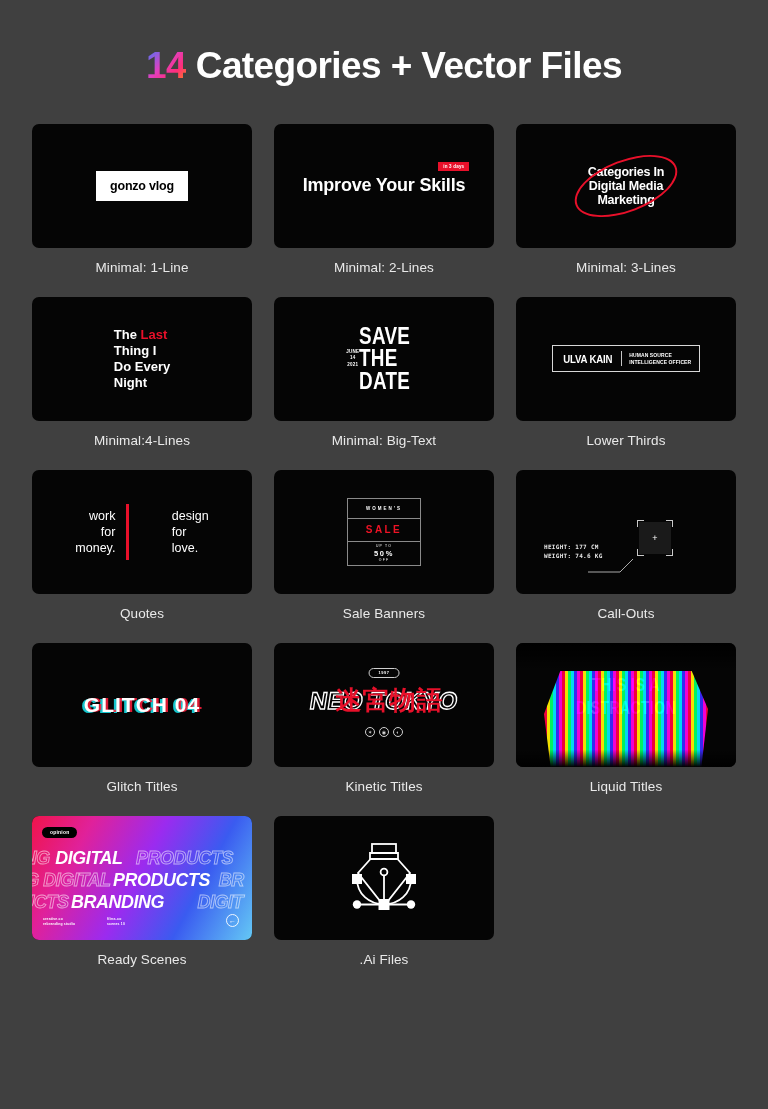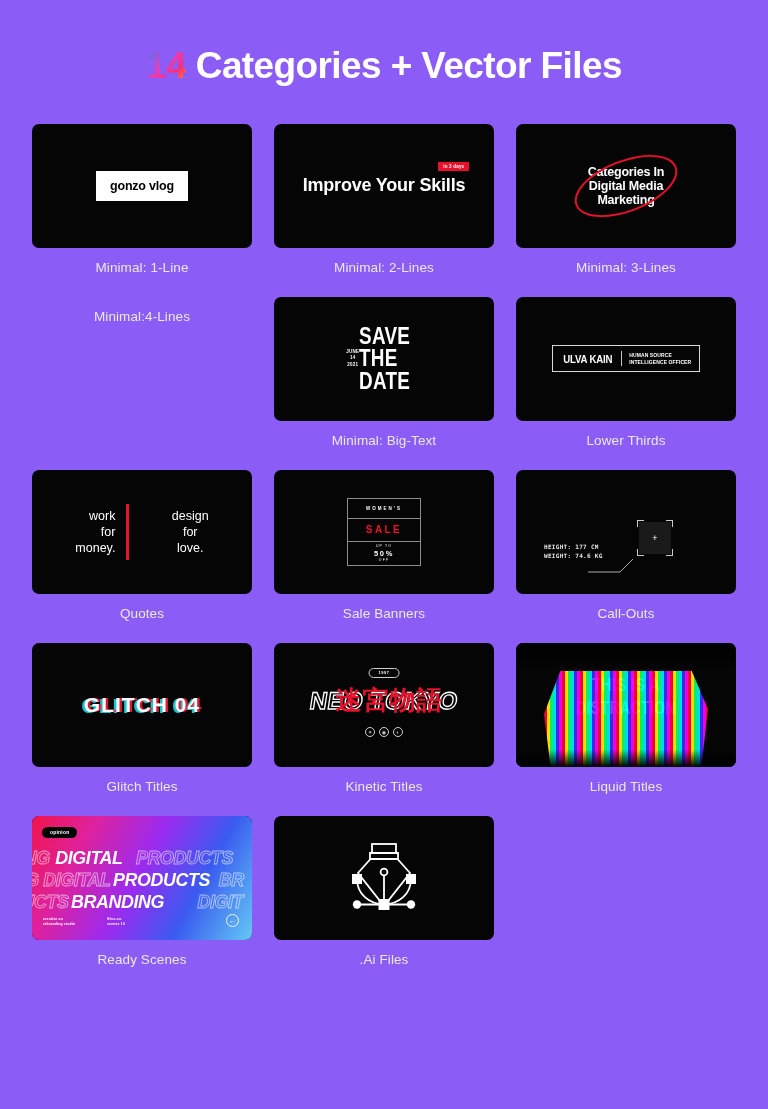--- a/index.html
+++ b/index.html
@@ -2,21 +2,21 @@
 <html><head>
 <meta charset="utf-8">
 <style>
   * { box-sizing: border-box; margin: 0; padding: 0; }
   html, body {
     width: 768px; height: 1109px;
     background: #141414;
     font-family: "Liberation Sans", sans-serif;
     overflow: hidden;
   }
-  .page { width: 768px; height: 1109px; background: #8b5cf6; position: relative; }
+  .page { width: 768px; height: 1109px; background: #404040; position: relative; }
 
   
   .page-title {
     text-align: center;
     color: #ffffff;
     font-size: 37px;
     font-weight: bold;
     letter-spacing: -0.6px;
     padding-top: 46px;
     line-height: 1.1;
@@ -95,21 +95,21 @@
   
   .c6box { border:1.3px solid #d8d8d8; display:flex; align-items:center; padding:5px 8px; gap:7px; }
   .c6name { color:#fff; font-weight:bold; font-size:10.5px; letter-spacing:-0.2px; transform:scaleX(0.92); }
   .c6div { width:1.1px; height:15px; background:#c6c6c6; }
   .c6role { color:#fff; font-size:5px; font-weight:bold; line-height:1.32; letter-spacing:0.1px; }
 
   
   .c7 { display:flex; align-items:center; gap:11px; }
   .c7l { color:#fff; font-size:12.5px; line-height:1.28; text-align:right; font-weight:500; }
   .c7bar { width:2.4px; height:56px; background:#e8102a; }
-  .c7r { color:#fff; font-size:12.5px; line-height:1.28; text-align:center; font-weight:500;margin-left:32px; }
+  .c7r { color:#fff; font-size:12.5px; line-height:1.28; text-align:left; font-weight:500;margin-left:32px; }
 
   
   .c8box { width:74px; border:1.1px solid #8a8a8a; }
   .c8row { border-bottom:1.1px solid #8a8a8a; display:flex; align-items:center; justify-content:center; }
   .c8row:last-child { border-bottom:none; }
   .c8a { height:20px; color:#fff; font-size:4.5px; font-weight:bold; letter-spacing:2px; }
   .c8b { height:23px; color:#ee1325; font-size:10px; font-weight:bold; letter-spacing:2.4px; }
   .c8c { height:23px; flex-direction:column; color:#fff; line-height:1.25; }
   .c8sm { font-size:3.4px; letter-spacing:1.2px; }
   .c8pc { font-size:7.5px; font-weight:bold; letter-spacing:1.6px; }
@@ -234,20 +234,30 @@
               <div>Marketing</div>
             </div>
             <div class="c3ell"></div>
           </div>
         </div>
       </div>
       <div class="caption">Minimal: 3-Lines</div>
     </div>
 
     <div class="cell">
+      <div class="thumb">
+        <div class="ctr">
+          <div class="c4">
+            <div><span>The </span><span class="red">Last</span></div>
+            <div>Thing I</div>
+            <div>Do Every</div>
+            <div>Night</div>
+          </div>
+        </div>
+      </div>
       <div class="caption">Minimal:4-Lines</div>
     </div>
 
     <div class="cell">
       <div class="thumb">
         <div class="ctr">
           <div class="c5">
             <div class="c5date">
               <div>JUNE</div>
               <div>14</div>

